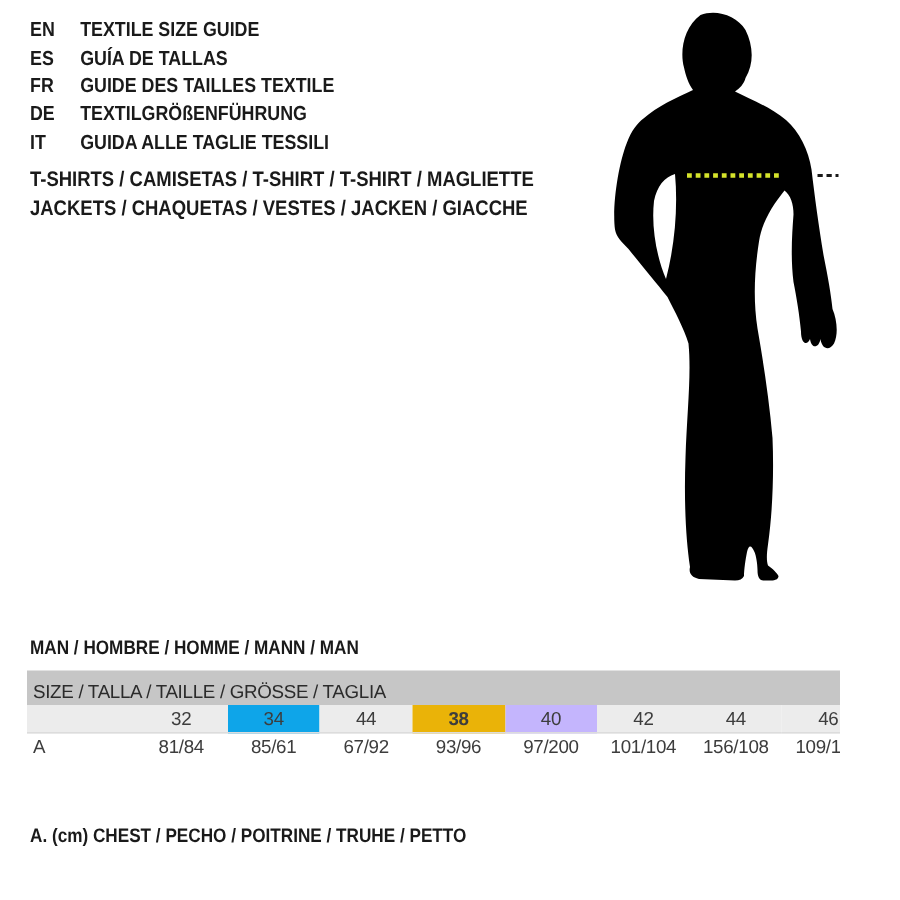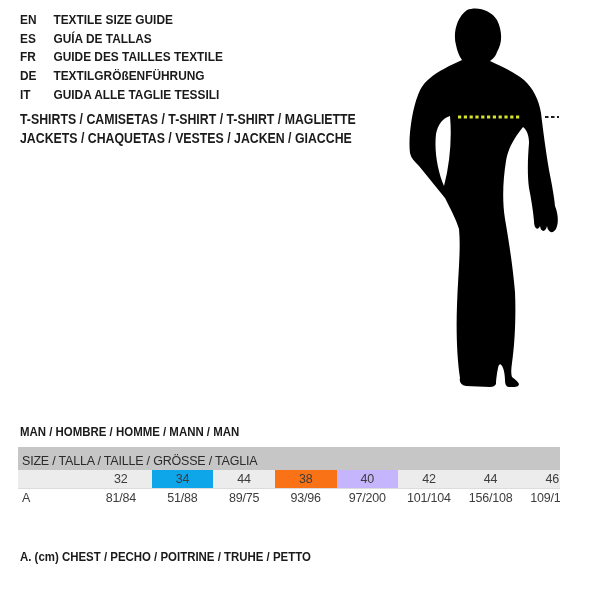--- a/index.html
+++ b/index.html
@@ -137,31 +137,31 @@
         <tr>
           <td colspan="9" style="background: rgb(198, 198, 198);">SIZE / TALLA / TAILLE / GRÖSSE / TAGLIA</td>
         </tr>
       </thead>
       <tbody>
           <tr class="shaded">
             <td class="rowlabel" style="background: rgb(236, 236, 236);"></td>
             <td style="background: rgb(236, 236, 236);">32</td>
             <td style="background: #0ea5e9;">34</td>
             <td style="background: rgb(236, 236, 236);">44</td>
-            <td style="background: #f97316;">38</td>
+            <td style="background: #eab308; font-weight: bold;">38</td>
             <td style="background: #c4b5fd;">40</td>
             <td style="background: rgb(236, 236, 236);">42</td>
             <td style="background: rgb(236, 236, 236);">44</td>
             <td style="background: rgb(236, 236, 236);">46</td>
           </tr>
           <tr>
             <td class="rowlabel">A</td>
             <td>81/84</td>
-            <td>51/88</td>
-            <td>89/75</td>
+            <td>85/61</td>
+            <td>67/92</td>
             <td>93/96</td>
             <td>97/200</td>
             <td>101/104</td>
             <td>156/108</td>
             <td>109/137</td>
           </tr>
         </tbody>
     </table>
   </div>
 

